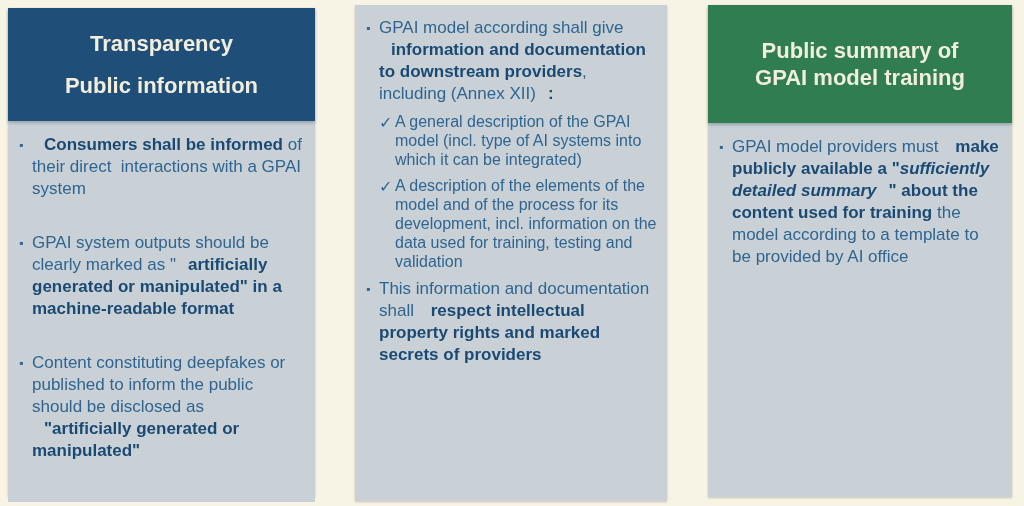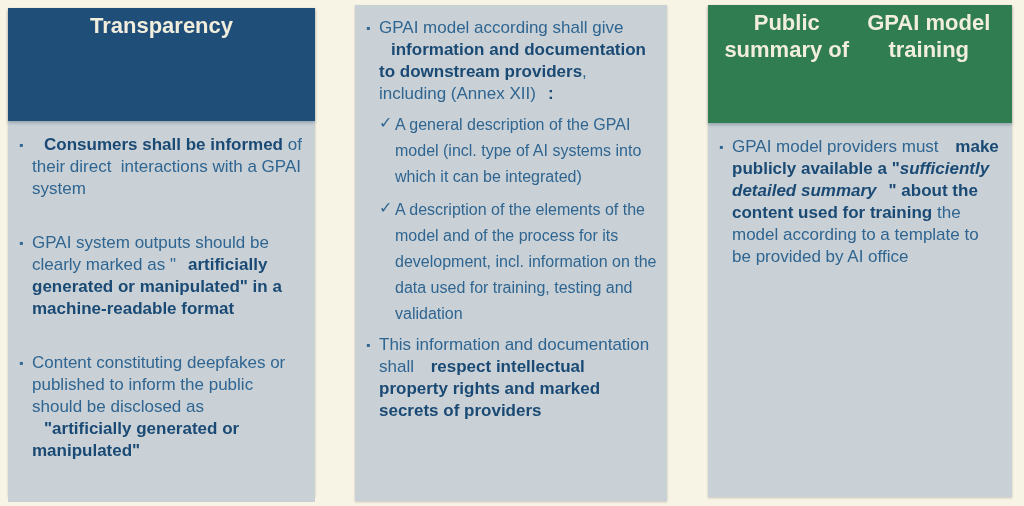--- a/index.html
+++ b/index.html
@@ -9,21 +9,21 @@
     background:var(--page_bg,#F7F3E5);
     font-family:"Liberation Sans",sans-serif;
     overflow:hidden;
   }
   .card{position:absolute;display:flex;flex-direction:column;box-shadow:0 1px 2px rgba(110,110,100,0.35);}
   .card-1{left:8px;top:8px;width:307px;height:488px;}
   .card-2{left:355px;top:5px;width:312px;height:496px;}
   .card-3{left:708px;top:5px;width:304px;height:492px;}
   .hdr{
     flex:none;
-    display:flex;flex-direction:row;justify-content:center;
+    display:flex;flex-direction:column;justify-content:center;
     text-align:center;
     color:var(--header_text,#F2EEDE);
     font-weight:bold;font-size:22px;line-height:27px;
     padding:4px 10px;
     box-shadow:0 2px 3px rgba(40,60,70,0.30);
     position:relative;z-index:1;
   }
   .card-1 .hdr{background:var(--col1_header_bg,#1F4E78);height:105px;}
   .card-2 .hdr{background:var(--col2_header_bg,#28807B);height:107px;}
   .card-3 .hdr{background:var(--col3_header_bg,#2F7D50);height:110px;}
@@ -33,38 +33,39 @@
     background:var(--body_bg,#C9D1D7);
     color:var(--text_regular,#2F6590);
     font-size:17px;line-height:22px;
     padding:10px 10px 8px 11px;
   }
   ul.items{list-style:none;margin:0;padding:0;}
   .item{display:flex;align-items:flex-start;}
   .marker{flex:none;width:13px;font-size:12px;line-height:22px;}
   .item.check{padding-left:13px;}
   .item.check .marker{width:16px;font-size:16px;line-height:21px;}
-  .item.check .txt{font-size:16px;line-height:26px;}
+  .item.check .txt{font-size:16px;line-height:19px;}
   .txt{flex:1;white-space:pre-wrap;}
   .b{font-weight:bold;color:var(--text_bold,#1A4A74);margin-left:12px;}
   .bi{font-weight:bold;font-style:italic;color:var(--text_bold,#1A4A74);}
   .card-1 .item{margin-bottom:32px;}
   .card-1 .item:first-child{margin-top:3px;}
   .card-2 .item{margin-bottom:7px;}
   .card-2 .item:first-child{margin-top:2px;}
   .card-3 .item{margin-top:3px;}
 </style>
 </head>
 <body>
 
 <div class="slide">
 
   <div class="card card-1">
     <div class="hdr">
       <div class="line">Transparency</div>
+      <div class="line">Public information</div>
     </div>
     <div class="body">
       <ul class="items">
         <li class="item">
             <span class="marker">▪</span>
             <div class="txt"><span class="b">Consumers shall be informed</span><span> of their direct  interactions with a GPAI system</span></div>
           </li>
         <li class="item">
             <span class="marker">▪</span>
             <div class="txt"><span>GPAI system outputs should be clearly marked as "</span><span class="b">artificially generated or manipulated" in a machine-readable format</span></div>

